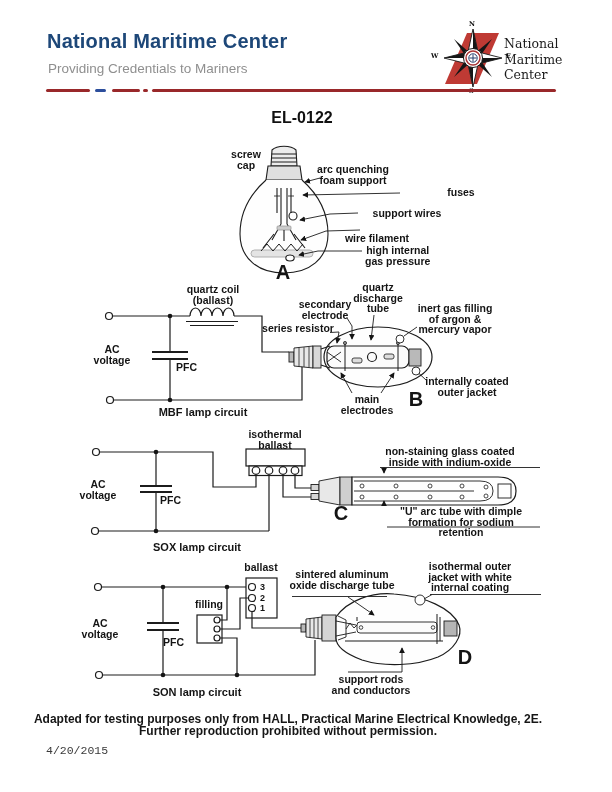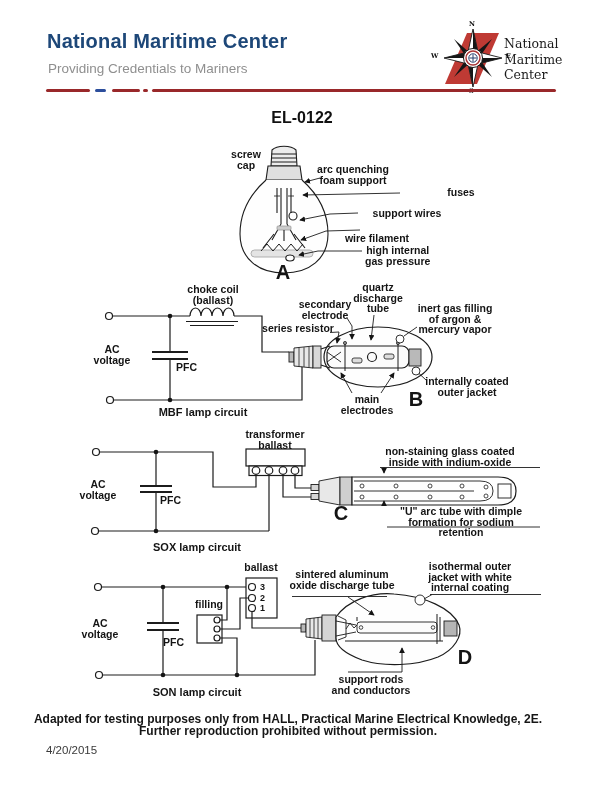--- a/index.html
+++ b/index.html
@@ -14,21 +14,21 @@
   .exhibit-title{font-size:16px;font-weight:bold;transform:translateX(-50%);}
   .dl{position:absolute;font-size:10.5px;line-height:10.5px;font-weight:bold;color:#141414;
       text-align:center;white-space:pre-line;transform:translateX(-50%);}
   .dl-left{position:absolute;font-size:10.5px;line-height:10.5px;font-weight:bold;color:#141414;
       text-align:center;white-space:pre-line;}
   .dletter{position:absolute;font-size:20px;line-height:20px;font-weight:bold;color:#141414;transform:translateX(-50%);}
   .caption{font-size:11px;}
   .tnum{position:absolute;font-size:9px;line-height:9px;font-weight:bold;color:#141414;}
   .footer-lines{position:absolute;left:0;top:714px;width:576px;text-align:center;
       font-size:12px;line-height:11.8px;font-weight:bold;color:#161616;}
-  .date-stamp{font-family:Liberation Sans, sans-serif;font-size:11.5px;color:#3a3a3a;}
+  .date-stamp{font-family:Liberation Mono, monospace;font-size:11.5px;color:#3a3a3a;}
   svg{position:absolute;left:0;top:0;}
 </style>
 </head>
 <body>
 
 <div class="page">
 
   <svg width="612" height="792" viewBox="0 0 612 792">
     <defs>
       <marker id="arr" viewBox="0 0 6 6" refX="5.2" refY="3" markerWidth="6.5" markerHeight="6.5" orient="auto-start-reverse">
@@ -253,42 +253,42 @@
 cap</div>
   <div class="dl" style="left:353px;top:164px;">arc quenching
 foam support</div>
   <div class="dl" style="left:461px;top:187px;">fuses</div>
   <div class="dl" style="left:407px;top:208px;">support wires</div>
   <div class="dl" style="left:377px;top:225px;margin-top:8px;">wire filament</div>
   <div class="dl-left" style="left:365px;top:245px;">high internal
 gas pressure</div>
   <div class="dletter" style="left:283px;top:262px;">A</div>
 
-  <div class="dl" style="left:213px;top:284px;">choke coil
+  <div class="dl" style="left:213px;top:284px;">quartz coil
 (ballast)</div>
   <div class="dl" style="left:112px;top:344px;">AC
 voltage</div>
   <div class="dl-left" style="left:176px;top:362px;">PFC</div>
   <div class="dl caption" style="left:203px;top:407px;">MBF lamp circuit</div>
   <div class="dl" style="left:325px;top:299px;">secondary
 electrode</div>
   <div class="dl" style="left:378px;top:282px;">quartz
 discharge
 tube</div>
   <div class="dl" style="left:298px;top:323px;">series resistor</div>
   <div class="dl" style="left:455px;top:303px;">inert gas filling
 of argon &amp;
 mercury vapor</div>
   <div class="dl" style="left:467px;top:376px;">internally coated
 outer jacket</div>
   <div class="dl" style="left:367px;top:394px;">main
 electrodes</div>
   <div class="dletter" style="left:416px;top:389px;">B</div>
 
-  <div class="dl" style="left:275px;top:429px;">transformer
+  <div class="dl" style="left:275px;top:429px;">isothermal
 ballast</div>
   <div class="dl" style="left:98px;top:479px;">AC
 voltage</div>
   <div class="dl-left" style="left:160px;top:495px;">PFC</div>
   <div class="dl caption" style="left:197px;top:542px;">SOX lamp circuit</div>
   <div class="dl" style="left:450px;top:446px;">non-staining glass coated
 inside with indium-oxide</div>
   <div class="dl" style="left:461px;top:506px;">"U" arc tube with dimple
 formation for sodium retention</div>
   <div class="dletter" style="left:341px;top:503px;">C</div>

